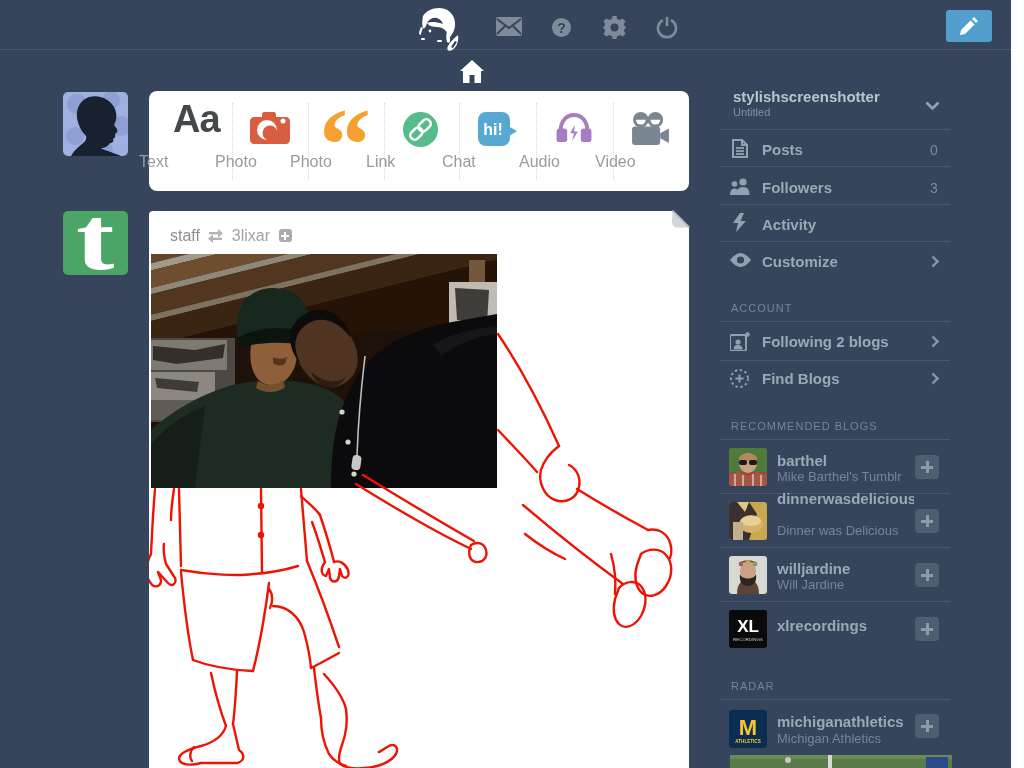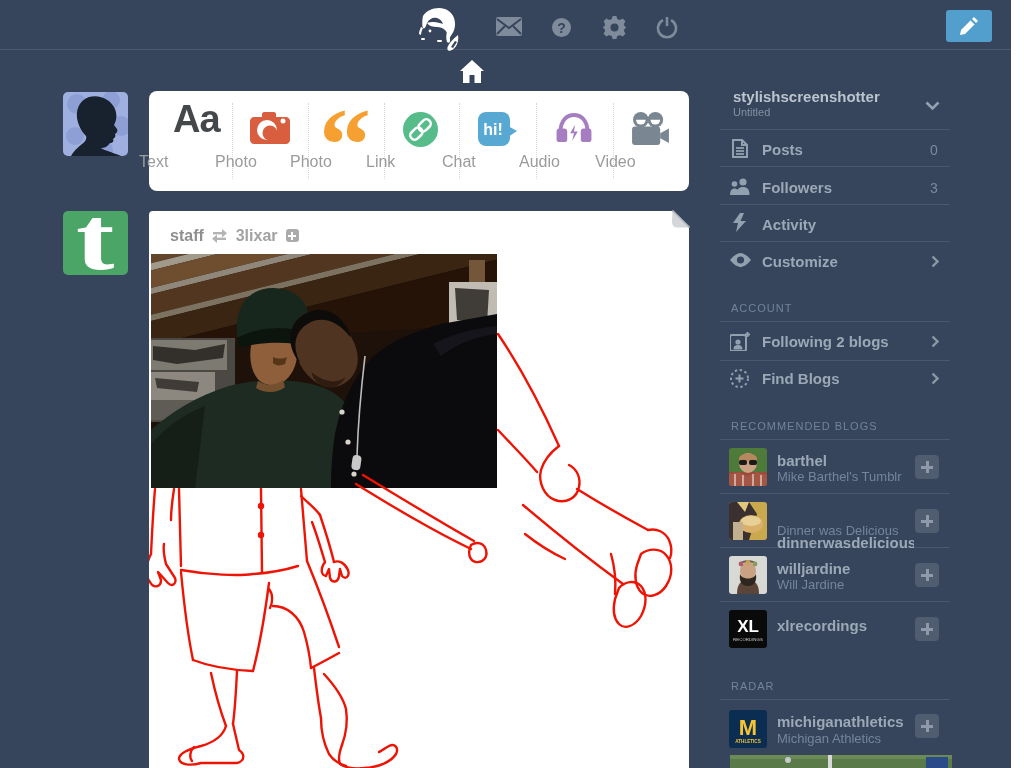--- a/index.html
+++ b/index.html
@@ -40,21 +40,21 @@
     border-left:1px dotted #d7d7d7; }
   .clabel { position:absolute; width:110px; text-align:left; top:62px;
     left:-55px; font-size:16px; color:#9b9b9b; }
   .cicon { position:absolute; top:0; }
 
   #postcard { position:absolute; left:149px; top:211px; width:540px; height:557px;
     background:#fff; border-radius:4px 0 0 0;
     -webkit-clip-path:polygon(0 0, 523px 0, 540px 17px, 540px 557px, 0 557px);
     clip-path:polygon(0 0, 523px 0, 540px 17px, 540px 557px, 0 557px); }
   #postheader { position:absolute; left:170px; top:227px; font-size:16px;
-    font-weight:bold; color:#a7a7a7; }
+    font-weight:normal; color:#a7a7a7; }
   .sdiv { position:absolute; left:720px; width:230px; height:1px;
     background:rgba(255,255,255,0.10); }
   .srow-label { font-weight:bold; font-size:15px; color:#9ca8b6; }
   .sechead { position:absolute; left:731px; font-size:11px; font-weight:normal;
     letter-spacing:1px; color:#73839a; }
   .bavatar { position:absolute; left:729px; width:38px; height:38px;
     border-radius:3px; overflow:hidden; }
   .btitle { position:absolute; left:777px; font-size:15px; font-weight:bold;
     color:#9ca8b6; white-space:nowrap; max-width:137px; overflow:hidden; }
   .bsub { position:absolute; left:777px; font-size:13px; color:#75859a;
@@ -454,21 +454,21 @@
   <div class="bavatar" style="top:502px">
     <svg width="38" height="38" viewBox="0 0 38 38">
       <rect width="38" height="38" fill="#caa94e"></rect>
       <path d="M0,0 L20,0 L28,12 L20,38 L0,38 Z" fill="#3a3030"></path>
       <ellipse cx="22" cy="22" rx="12" ry="9" fill="#d9b06a"></ellipse>
       <ellipse cx="22" cy="19" rx="10" ry="5" fill="#e8cf96"></ellipse>
       <path d="M8,0 L20,0 L16,10 Z" fill="#e0c87e"></path>
       <rect x="4" y="20" width="10" height="18" fill="#c0b090"></rect>
     </svg>
   </div>
-  <div class="btitle" style="top:534px">dinnerwasdelicious</div>
+  <div class="btitle" style="top:490px">dinnerwasdelicious</div>
   <div class="bsub" style="top:523px">Dinner was Delicious</div>
   <div class="plusbtn" style="top:509px"></div>
   <div class="sdiv" style="top:547px"></div>
 
   <div class="bavatar" style="top:556px">
     <svg width="38" height="38" viewBox="0 0 38 38">
       <rect width="38" height="38" fill="#d8d8d4"></rect>
       <path d="M8,38 C8,28 12,24 19,24 C26,24 30,28 30,38 Z" fill="#5a4538"></path>
       <ellipse cx="19" cy="15" rx="8" ry="9" fill="#c9a183"></ellipse>
       <path d="M11,18 C10,26 13,30 19,30 C25,30 28,26 27,18 C25,24 13,24 11,18 Z" fill="#2e2620"></path>

